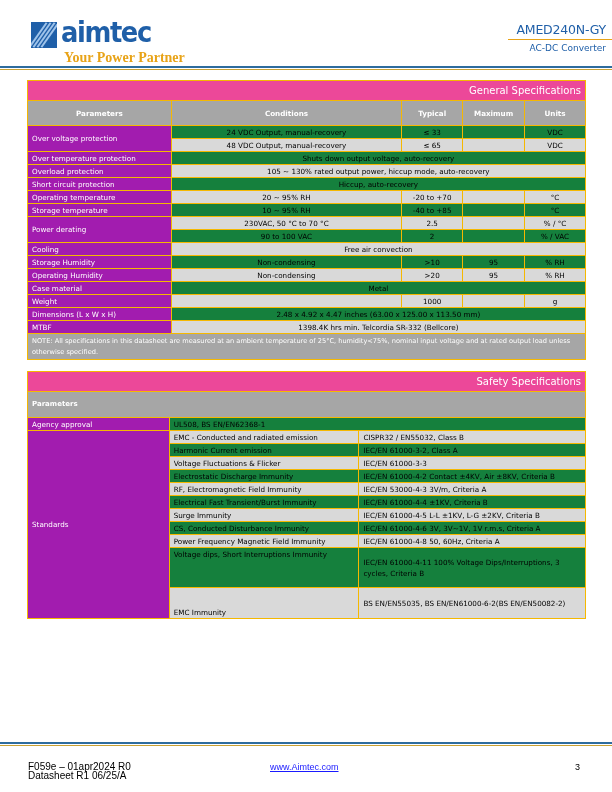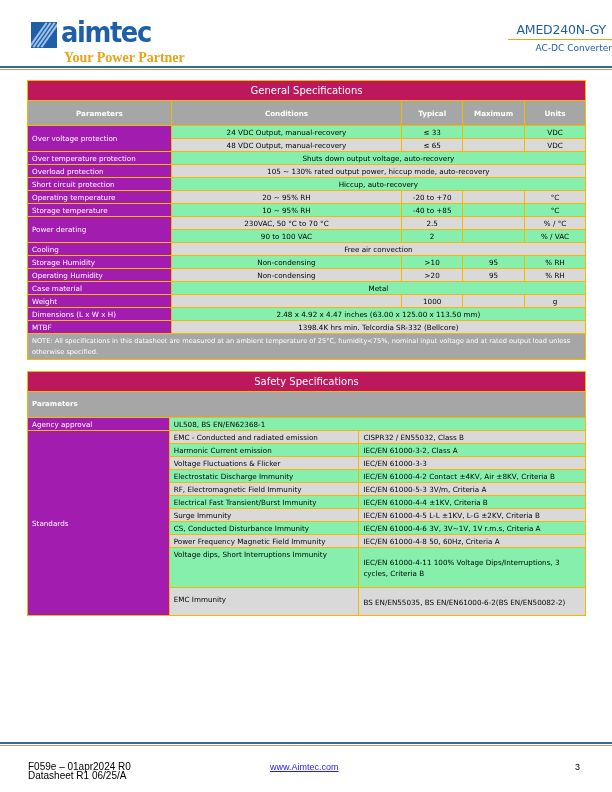--- a/index.html
+++ b/index.html
@@ -9,34 +9,34 @@
   
   .logo { position: absolute; left: 31px; top: 20px; width: 130px; height: 45px; }
   .logo-mark { position: absolute; left: 0; top: 2px; width: 26px; height: 26px; background: #1f5fa8; overflow: hidden; }
   .logo-mark i { position: absolute; width: 2px; height: 30px; background: #9fc3ea; transform: rotate(35deg); top: -2px; }
   .logo-word { position: absolute; left: 30px; top: -4px; font-family: "DejaVu Sans", sans-serif; font-weight: bold; font-size: 28px; color: #1f5fa8; letter-spacing: -1.5px; transform: scaleX(0.92); transform-origin: left; }
   .logo-tag { position: absolute; left: 33px; top: 30px; font-family: Liberation Serif, serif; font-weight: bold; font-size: 14px; color: #e8a317; white-space: nowrap; }
 
   .title-block { position: absolute; right: 0; top: 22px; width: 120px; text-align: right; }
   .product { font-family: "DejaVu Sans", sans-serif; font-size: 12.5px; color: #1f5fa8; padding-right: 6px; letter-spacing: -0.2px; }
   .title-rule { height: 1px; background: #e8a317; margin: 2px 0 3px 16px; }
-  .subtitle { font-family: "DejaVu Sans", sans-serif; font-size: 9px; color: #1f5fa8; padding-right: 0; }
+  .subtitle { font-family: "DejaVu Sans", sans-serif; font-size: 9px; color: #1f5fa8; padding-right: 6px; }
 
   .hrule { position: absolute; left: 0; width: 612px; }
   .hrule .a { height: 2px; background: #2d6c9e; }
   .hrule .b { height: 1px; background: #ffffff; }
   .hrule .c { height: 1px; background: #c9a132; }
 
   
   table { position: absolute; left: 27px; width: 559px; border-collapse: collapse; font-family: "DejaVu Sans", sans-serif; font-size: 7.2px; }
   td, th { border: 1px solid #f5b800; padding: 0 4px; height: 13px; line-height: 11px; font-weight: normal; }
-  .sec-title { background: #be185d; color: #fff; font-size: 10px; text-align: center; height: 20px; padding-left: 4px; }
+  .sec-title { background: #ec4899; color: #fff; font-size: 10px; text-align: right; height: 20px; padding-left: 4px; }
   .col-head { background: #a6a6a6; color: #fff; text-align: center; height: 25px; font-weight: bold; }
   .pname { background: #a21caf; color: #fff; text-align: left; }
-  .w { background: #86efac; }
+  .w { background: #15803d; }
   .g { background: #d9d9d9; margin-left: 44px; }
   .c { text-align: center; }
   .l { text-align: left; }
   .note { background: #a6a6a6; color: #fff; font-weight: normal; font-size: 6.6px; line-height: 11px; padding: 1px 4px; height: 26px; text-align: left; }
   .s-head { background: #a6a6a6; color: #fff; text-align: left; height: 26px; font-weight: bold; font-size: 7px; }
 
   
   .f-left { position: absolute; left: 28px; top: 762px; font-family: "Liberation Sans", sans-serif; font-size: 10px; line-height: 9px; color: #000; }
   .f-link { position: absolute; left: 270px; top: 762px; font-family: "Liberation Sans", sans-serif; font-size: 9px; color: #1a1aff; text-decoration: underline; }
   .f-page { position: absolute; left: 575px; top: 762px; font-family: "Liberation Sans", sans-serif; font-size: 9px; color: #000; }
@@ -210,21 +210,21 @@
   <tr>
     <td class="g l">Voltage Fluctuations &amp; Flicker</td>
     <td class="g l">IEC/EN 61000-3-3</td>
   </tr>
   <tr>
     <td class="w l">Electrostatic Discharge Immunity</td>
     <td class="w l">IEC/EN 61000-4-2 Contact ±4KV, Air ±8KV, Criteria B</td>
   </tr>
   <tr>
     <td class="g l">RF, Electromagnetic Field Immunity</td>
-    <td class="g l">IEC/EN 61000-5-3 3V/m, Criteria A</td>
+    <td class="g l">IEC/EN 53000-4-3 3V/m, Criteria A</td>
   </tr>
   <tr>
     <td class="w l">Electrical Fast Transient/Burst Immunity</td>
     <td class="w l">IEC/EN 61000-4-4 ±1KV, Criteria B</td>
   </tr>
   <tr>
     <td class="g l">Surge Immunity</td>
     <td class="g l">IEC/EN 61000-4-5 L-L ±1KV, L-G ±2KV, Criteria B</td>
   </tr>
   <tr>
@@ -233,21 +233,21 @@
   </tr>
   <tr>
     <td class="g l">Power Frequency Magnetic Field Immunity</td>
     <td class="g l">IEC/EN 61000-4-8 50, 60Hz, Criteria A</td>
   </tr>
   <tr>
     <td class="w l" style="vertical-align:top;padding-top:1px">Voltage dips, Short Interruptions Immunity</td>
     <td class="w l" style="height:40px;padding-top:1px">IEC/EN 61000-4-11 100% Voltage Dips/Interruptions, 3 cycles, Criteria B</td>
   </tr>
   <tr>
-    <td class="g l" style="vertical-align:top;padding-top:6px">EMC Immunity</td>
+    <td class="g l" style="vertical-align:top;padding-top:19px">EMC Immunity</td>
     <td class="g l" style="height:28px;padding-top:1px">BS EN/EN55035, BS EN/EN61000-6-2(BS EN/EN50082-2)</td>
   </tr>
 </tbody>
   </table>
 
 <div class="hrule" style="top:742px">
   <div class="a"></div>
     <div class="b"></div>
     <div class="c"></div>
 </div>

